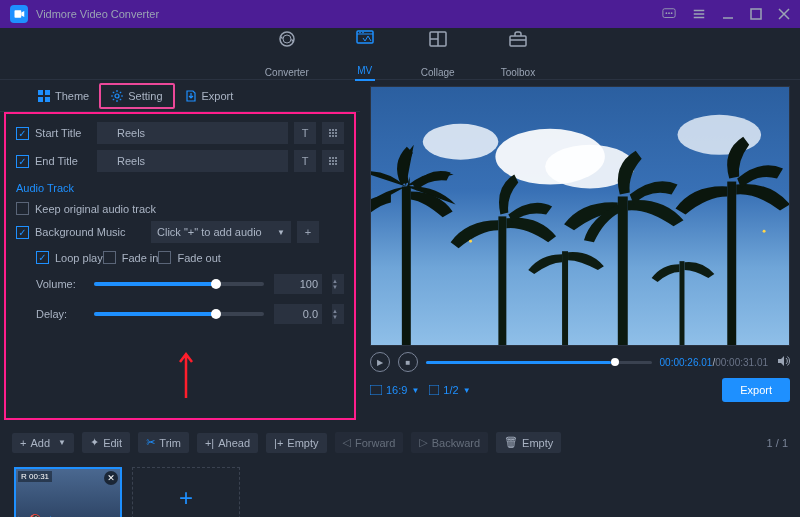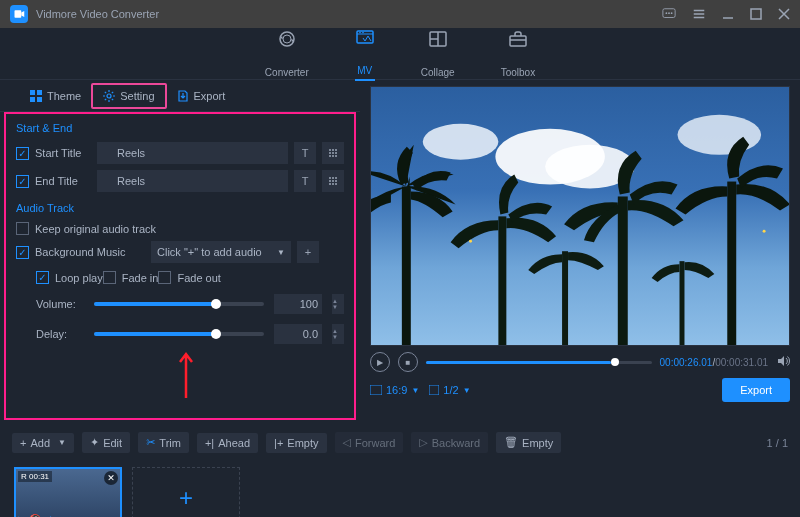--- a/index.html
+++ b/index.html
@@ -1,30 +1,30 @@
 <!DOCTYPE html>
 <html><head>
 <meta charset="utf-8">
 <style>
 * { margin: 0; padding: 0; box-sizing: border-box; font-family: -apple-system, BlinkMacSystemFont, "Segoe UI", Arial, sans-serif; }
 body { width: 800px; height: 517px; background: #1e2530; color: #aab4c4; font-size: 11px; overflow: hidden; position: relative; }
-.titlebar { height: 28px; display: flex; align-items: center; padding: 0 10px; background: #404040; }
+.titlebar { height: 28px; display: flex; align-items: center; padding: 0 10px; background: #4c1d95; }
 .logo { width: 18px; height: 18px; background: #1e90ff; border-radius: 4px; display: flex; align-items: center; justify-content: center; margin-right: 8px; }
 .logo svg { width: 12px; height: 12px; }
 .app-title { font-size: 11px; color: #9aa4b4; flex: 1; }
 .win-controls { display: flex; gap: 16px; align-items: center; color: #9aa4b4; }
 .win-btn { cursor: pointer; display: flex; align-items: center; }
 .topnav { height: 52px; display: flex; justify-content: center; align-items: center; gap: 46px; border-bottom: 1px solid #2a3240; }
 .topnav-item { display: flex; flex-direction: column; align-items: center; gap: 19px; cursor: pointer; color: #9aa4b4; }
 .topnav-item.active { color: #1e90ff; border-bottom: 2px solid #1e90ff; margin-bottom: -1px; padding-bottom: 3px; }
 .topnav-icon { width: 20px; height: 18px; display: flex; align-items: center; justify-content: center; }
 .topnav-label { font-size: 10px; }
 .main { display: flex; height: 340px; }
 .left { width: 360px; display: flex; flex-direction: column; }
-.tabs { display: flex; align-items: center; height: 32px; border-bottom: 1px solid #2a3240; padding-left: 20px; }
+.tabs { display: flex; align-items: center; height: 32px; border-bottom: 1px solid #2a3240; padding-left: 28px; }
 .tab { display: flex; align-items: center; gap: 5px; padding: 5px 10px; cursor: pointer; font-size: 11px; color: #aab4c4; }
 .tab.highlight { border: 2px solid #ec4899; border-radius: 2px; align-items: center; }
 .tab-icon { display: flex; align-items: center; }
 .settings-panel { border: 2px solid #ff1e8c; margin: 0 4px 0 4px; padding: 8px 10px 12px 10px; flex: 1; }
 .section-title { color: #1e90ff; font-size: 11px; margin-bottom: 8px; }
 .row { display: flex; align-items: center; margin-bottom: 6px; gap: 6px; }
 .chk { width: 13px; height: 13px; border: 1px solid #1e90ff; display: flex; align-items: center; justify-content: center; cursor: pointer; }
 .chk.checked::after { content: "✓"; color: #1e90ff; font-size: 10px; }
 .chk.unchecked { border-color: #5a6578; }
 .label { font-size: 11px; min-width: 56px; }
@@ -181,21 +181,20 @@
             <svg width="12" height="12" viewBox="0 0 12 12">
               <path d="M2 1h6l2 2v8H2z" fill="none" stroke="#1e90ff" stroke-width="1.2"></path>
               <path d="M6 3v5M4 6l2 2 2-2" fill="none" stroke="#1e90ff" stroke-width="1.2"></path>
             </svg>
           </span>
         <span>Export</span>
       </div>
     </div>
 
     <div class="settings-panel">
-      <div class="section-title">Start &amp; End</div>
       <div class="row">
         <div class="chk checked"></div>
         <span class="label">Start Title</span>
         <input class="text-input" value="Reels" style="">
         <div class="icon-btn">T</div>
         <div class="icon-btn">
             <svg width="10" height="10" viewBox="0 0 10 10">
               <circle cx="2" cy="2" r="1" fill="#9aa4b4"></circle>
               <circle cx="5" cy="2" r="1" fill="#9aa4b4"></circle>
               <circle cx="8" cy="2" r="1" fill="#9aa4b4"></circle>

